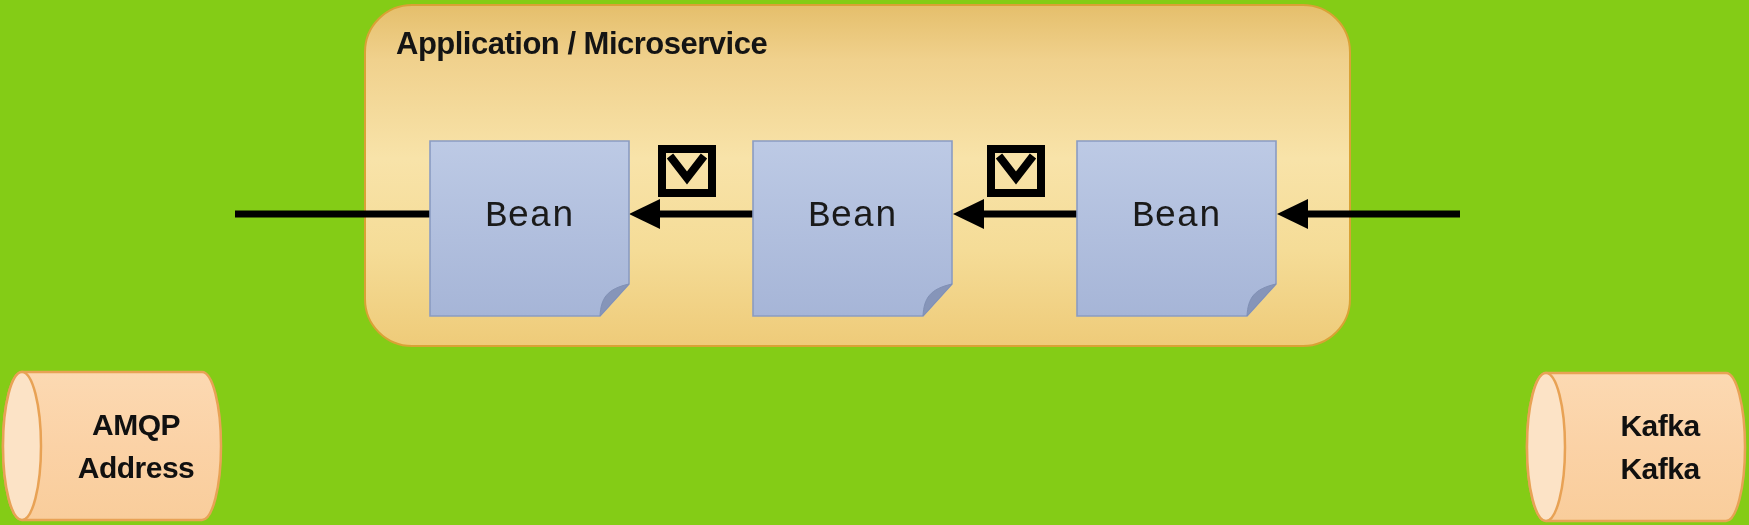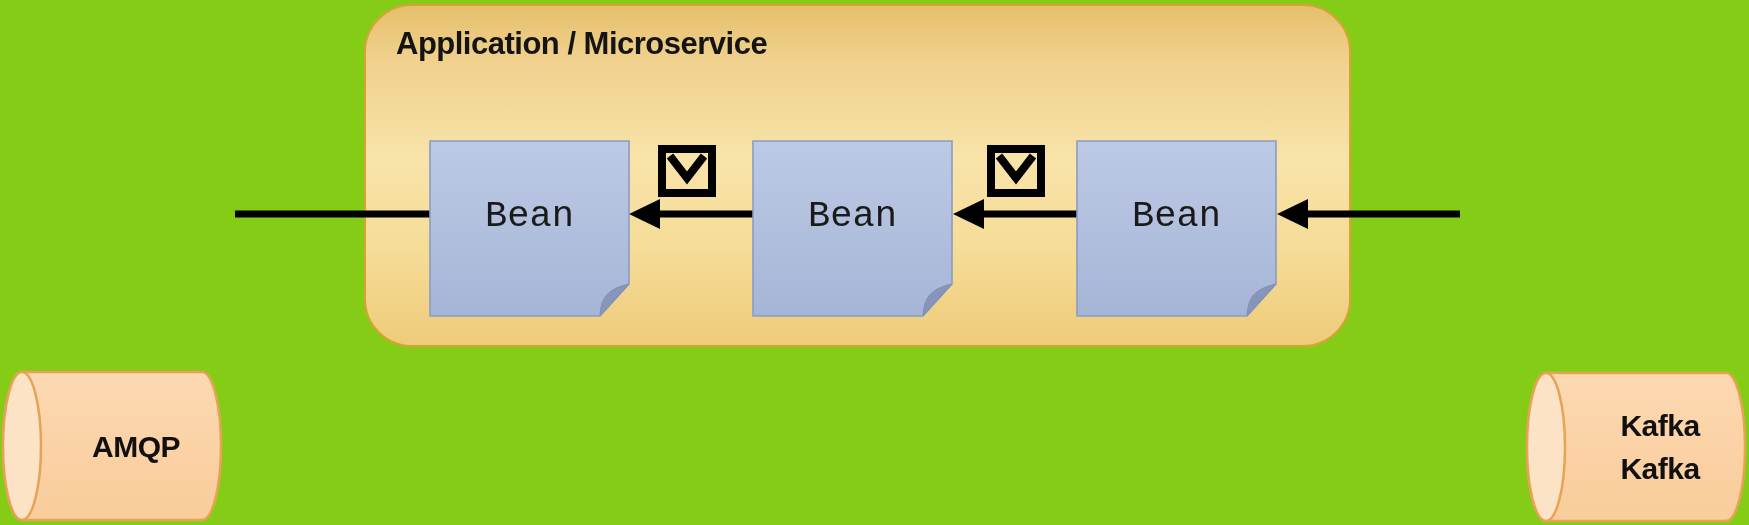--- a/index.html
+++ b/index.html
@@ -147,20 +147,21 @@
     <polygon points="1277,214 1308,199 1308,229" fill="#000"></polygon>
   </svg>
 
   <div class="abs cylinder cyl-amqp">
     <svg width="222" height="152" viewBox="0 0 222 152">
       <path d="M21,2 H201 A19,74 0 0 1 201,150 H21 A19,74 0 0 1 21,2 Z" fill="url(#cylGrad)" stroke="#e8a255" stroke-width="2.5"></path>
       <ellipse cx="21" cy="76" rx="19" ry="74" fill="#fce3c6" stroke="#e8a255" stroke-width="2.5"></ellipse>
     </svg>
     <div class="cyl-label">
       <div>AMQP</div>
+      <div>Address</div>
     </div>
   </div>
 
   <div class="abs cylinder cyl-kafka">
     <svg width="222" height="152" viewBox="0 0 222 152">
       <path d="M21,2 H201 A19,74 0 0 1 201,150 H21 A19,74 0 0 1 21,2 Z" fill="url(#cylGrad)" stroke="#e8a255" stroke-width="2.5"></path>
       <ellipse cx="21" cy="76" rx="19" ry="74" fill="#fce3c6" stroke="#e8a255" stroke-width="2.5"></ellipse>
     </svg>
     <div class="cyl-label">
       <div>Kafka</div>

